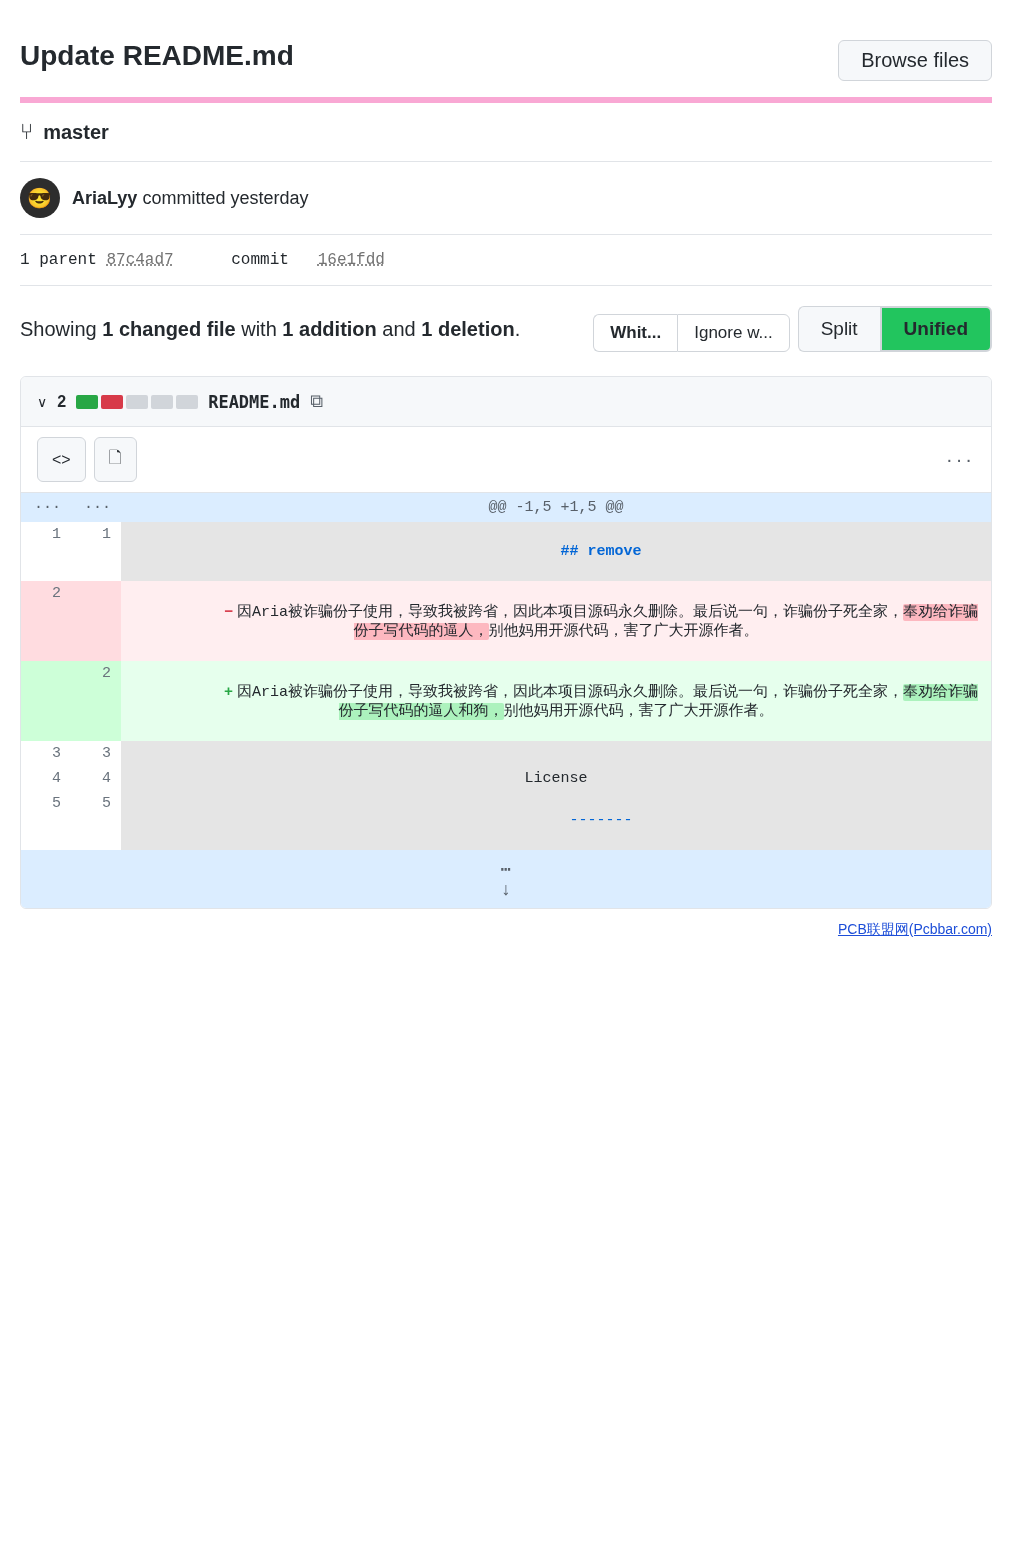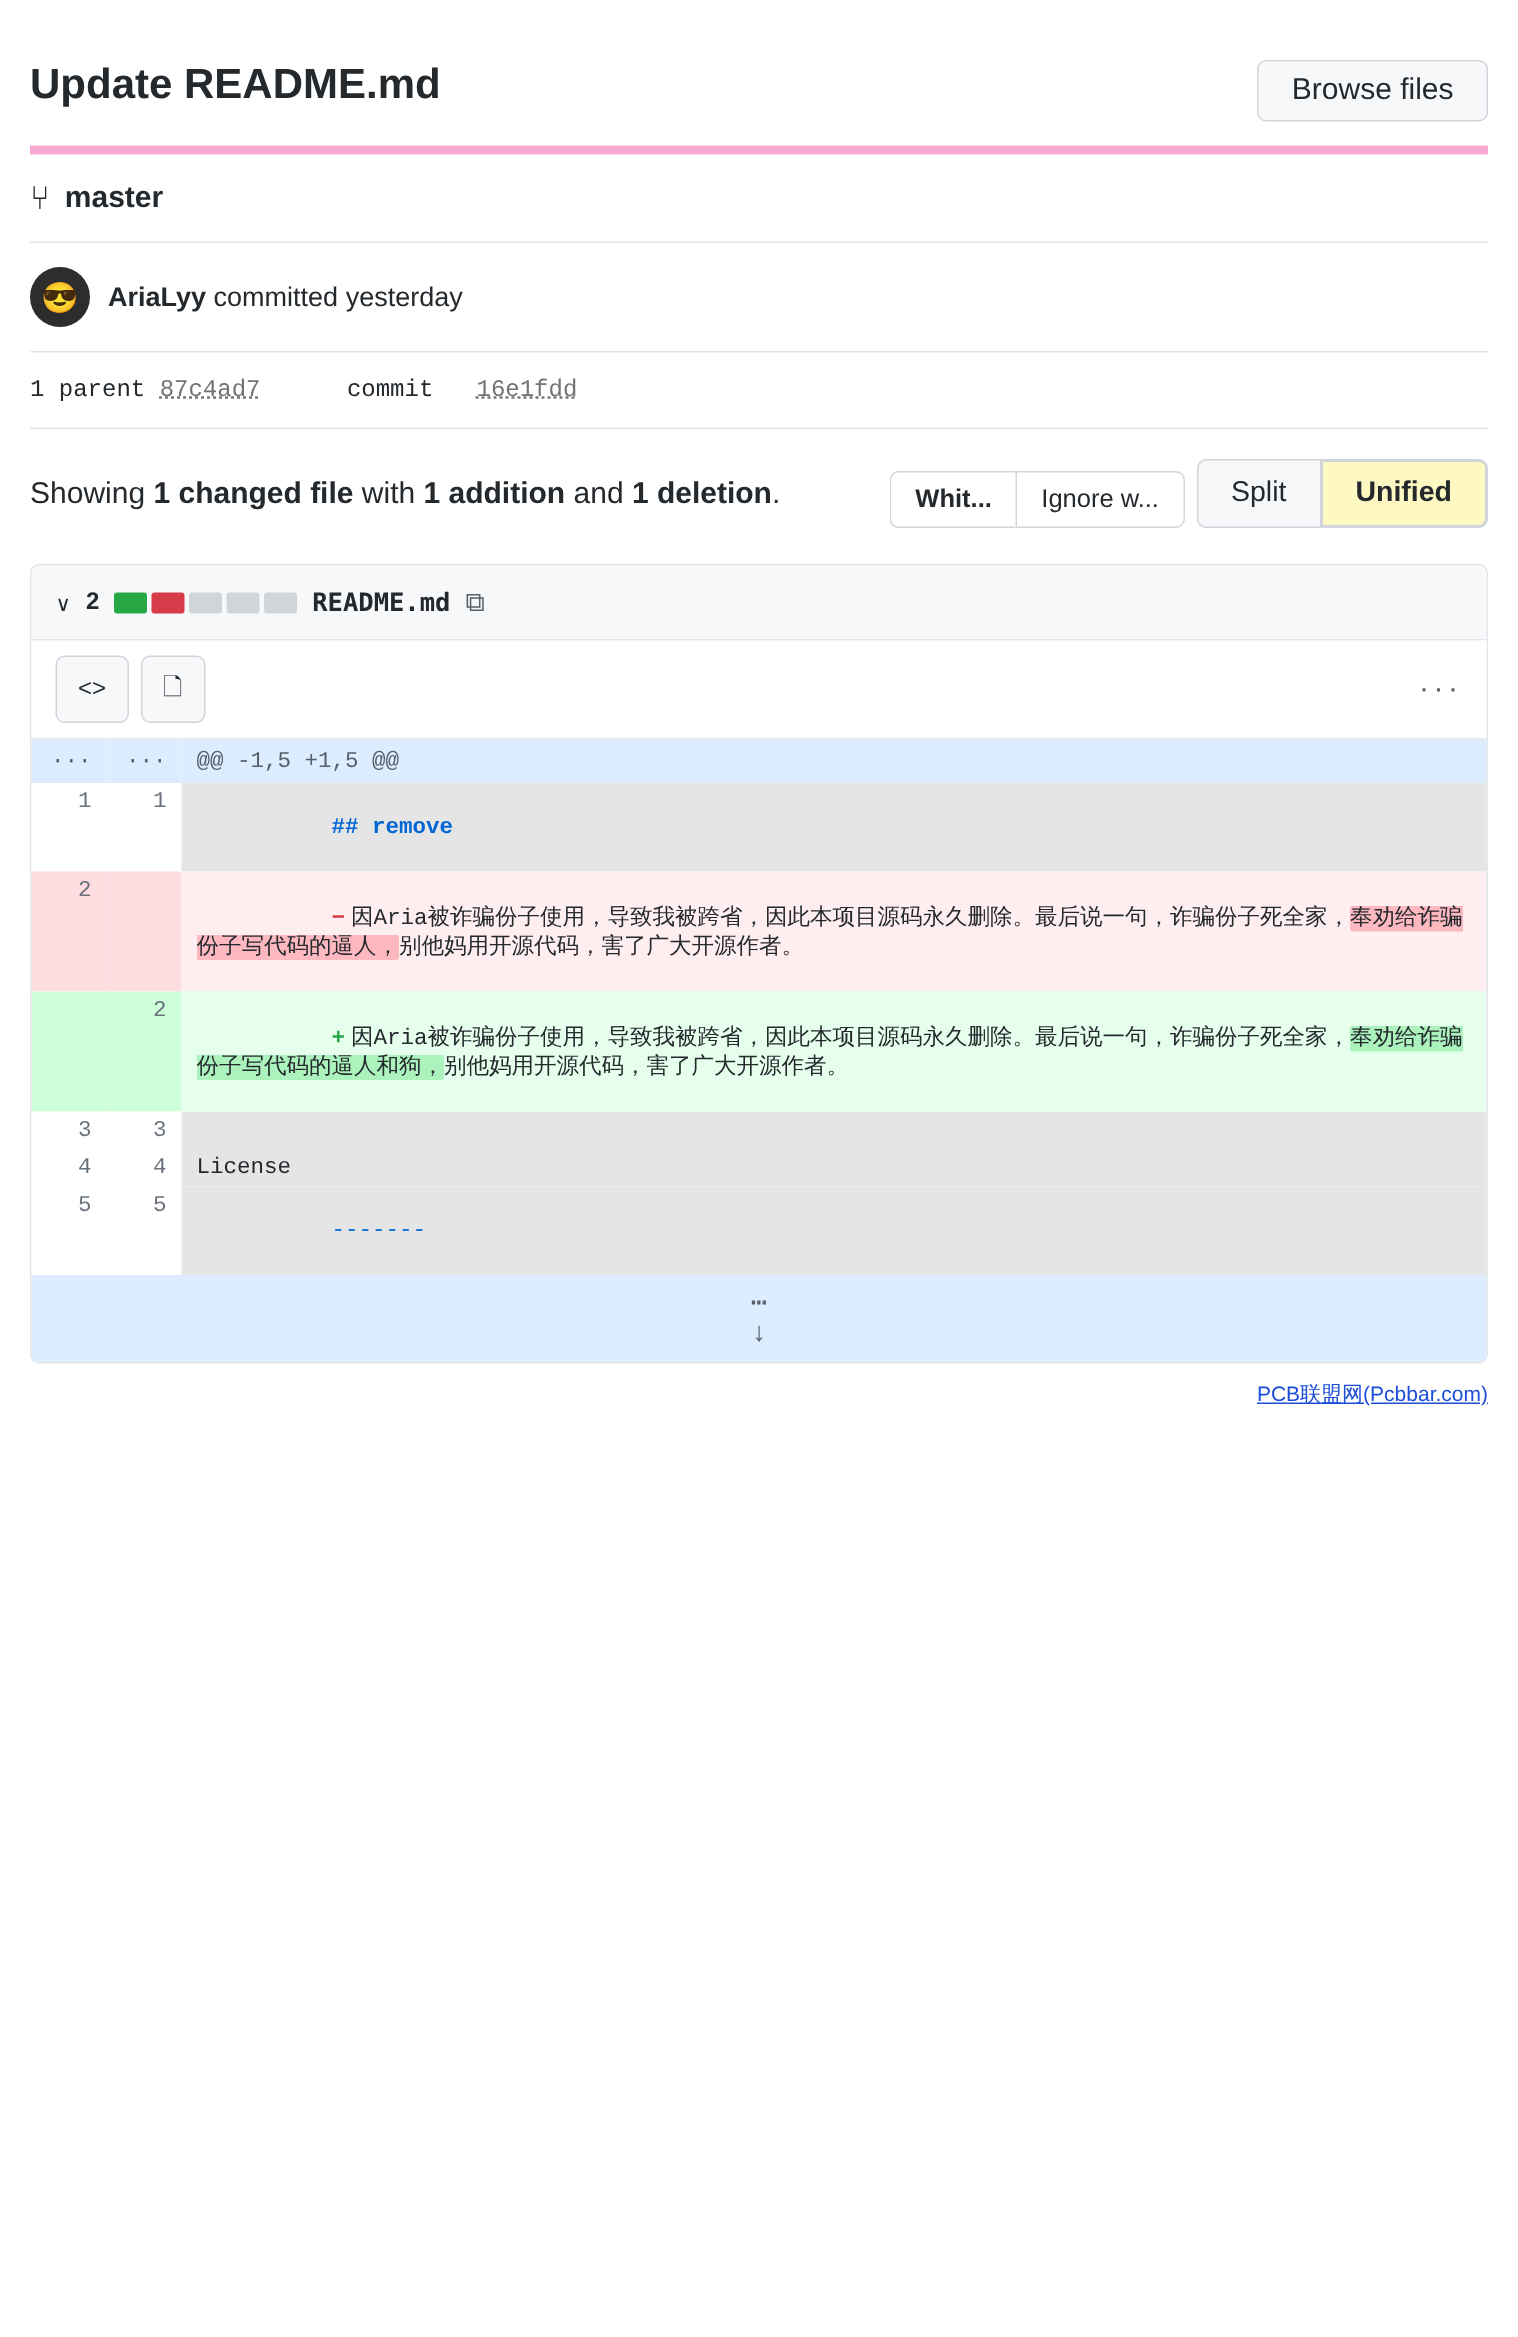--- a/index.html
+++ b/index.html
@@ -147,21 +147,21 @@
       font-size: 19px;
       cursor: pointer;
       color: #24292e;
     }
     .su-btn:first-child {
       border-radius: 6px 0 0 6px;
       border-right: none;
     }
     .su-btn:last-child {
       border-radius: 0 6px 6px 0;
-      background: #fef9c3;
+      background: #22c55e;
       font-weight: 600;
       border: 2px solid #d1d5da;
     }
 
     
     .diff-container {
       border: 1px solid #e1e4e8;
       border-radius: 6px;
       overflow: hidden;
       margin-top: 4px;
@@ -247,20 +247,21 @@
       min-width: 50px;
       color: #6a737d;
       text-align: right;
       user-select: none;
       padding-right: 14px;
     }
     .line-content {
       width: 100%;
       white-space: pre-wrap;
       word-break: break-all;
+      text-align: center;
     }
 
     
     .hunk-row td {
       background: #dbedff;
       color: #586069;
       padding: 6px 10px;
     }
 
     

